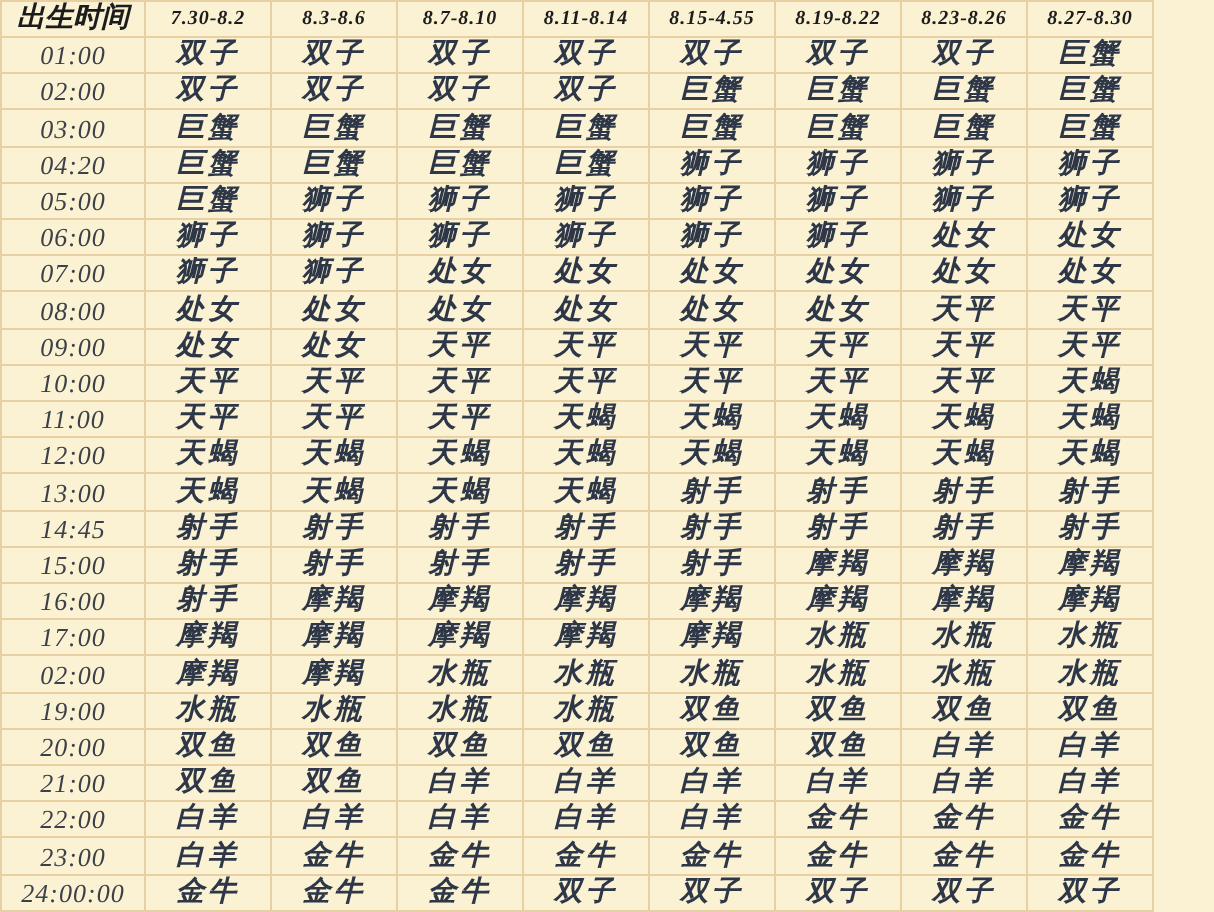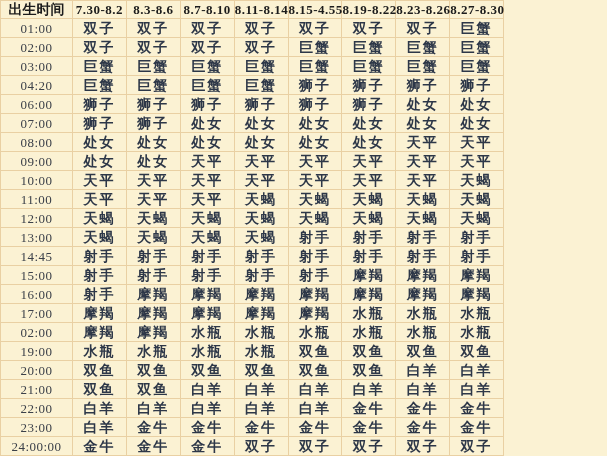--- a/index.html
+++ b/index.html
@@ -17,45 +17,46 @@
     height: 456px;
     background: var(--bg);
     font-family: "Liberation Serif", "DejaVu Serif", serif;
   }
   .page {
     width: 607px;
     height: 456px;
     overflow: hidden;
   }
   table.zodiac {
-    width: 504px;
+    width: 577px;
     height: 456px;
     border-collapse: collapse;
     table-layout: fixed;
     background: var(--bg);
     border: 1px solid var(--outer);
+    font-style: italic;
   }
   table.zodiac th,
   table.zodiac td {
     border: 1px solid var(--grid);
     text-align: center;
     vertical-align: middle;
     padding: 0;
     white-space: nowrap;
     overflow: visible;
     height: 17px;
     line-height: 17px;
   }
   th.hdr-time {
     font-size: 14px;
     font-weight: bold;
     color: var(--header-text);
   }
   th.hdr-date {
-    font-size: 13px;
+    font-size: 10px;
     font-weight: bold;
     color: var(--header-text);
     letter-spacing: 0.5px;
     margin-left: 23px;
   }
   td.time-cell {
     font-size: 13px;
     color: var(--time-text);
     letter-spacing: 0.5px;
   }
@@ -134,20 +135,31 @@
           <td class="sign-cell">巨蟹</td>
           <td class="sign-cell">巨蟹</td>
           <td class="sign-cell">巨蟹</td>
           <td class="sign-cell">巨蟹</td>
           <td class="sign-cell">狮子</td>
           <td class="sign-cell">狮子</td>
           <td class="sign-cell">狮子</td>
           <td class="sign-cell">狮子</td>
         </tr>
         <tr>
+          <td class="time-cell">05:00</td>
+          <td class="sign-cell">巨蟹</td>
+          <td class="sign-cell">狮子</td>
+          <td class="sign-cell">狮子</td>
+          <td class="sign-cell">狮子</td>
+          <td class="sign-cell">狮子</td>
+          <td class="sign-cell">狮子</td>
+          <td class="sign-cell">狮子</td>
+          <td class="sign-cell">狮子</td>
+        </tr>
+        <tr>
           <td class="time-cell">06:00</td>
           <td class="sign-cell">狮子</td>
           <td class="sign-cell">狮子</td>
           <td class="sign-cell">狮子</td>
           <td class="sign-cell">狮子</td>
           <td class="sign-cell">狮子</td>
           <td class="sign-cell">狮子</td>
           <td class="sign-cell">处女</td>
           <td class="sign-cell">处女</td>
         </tr>

